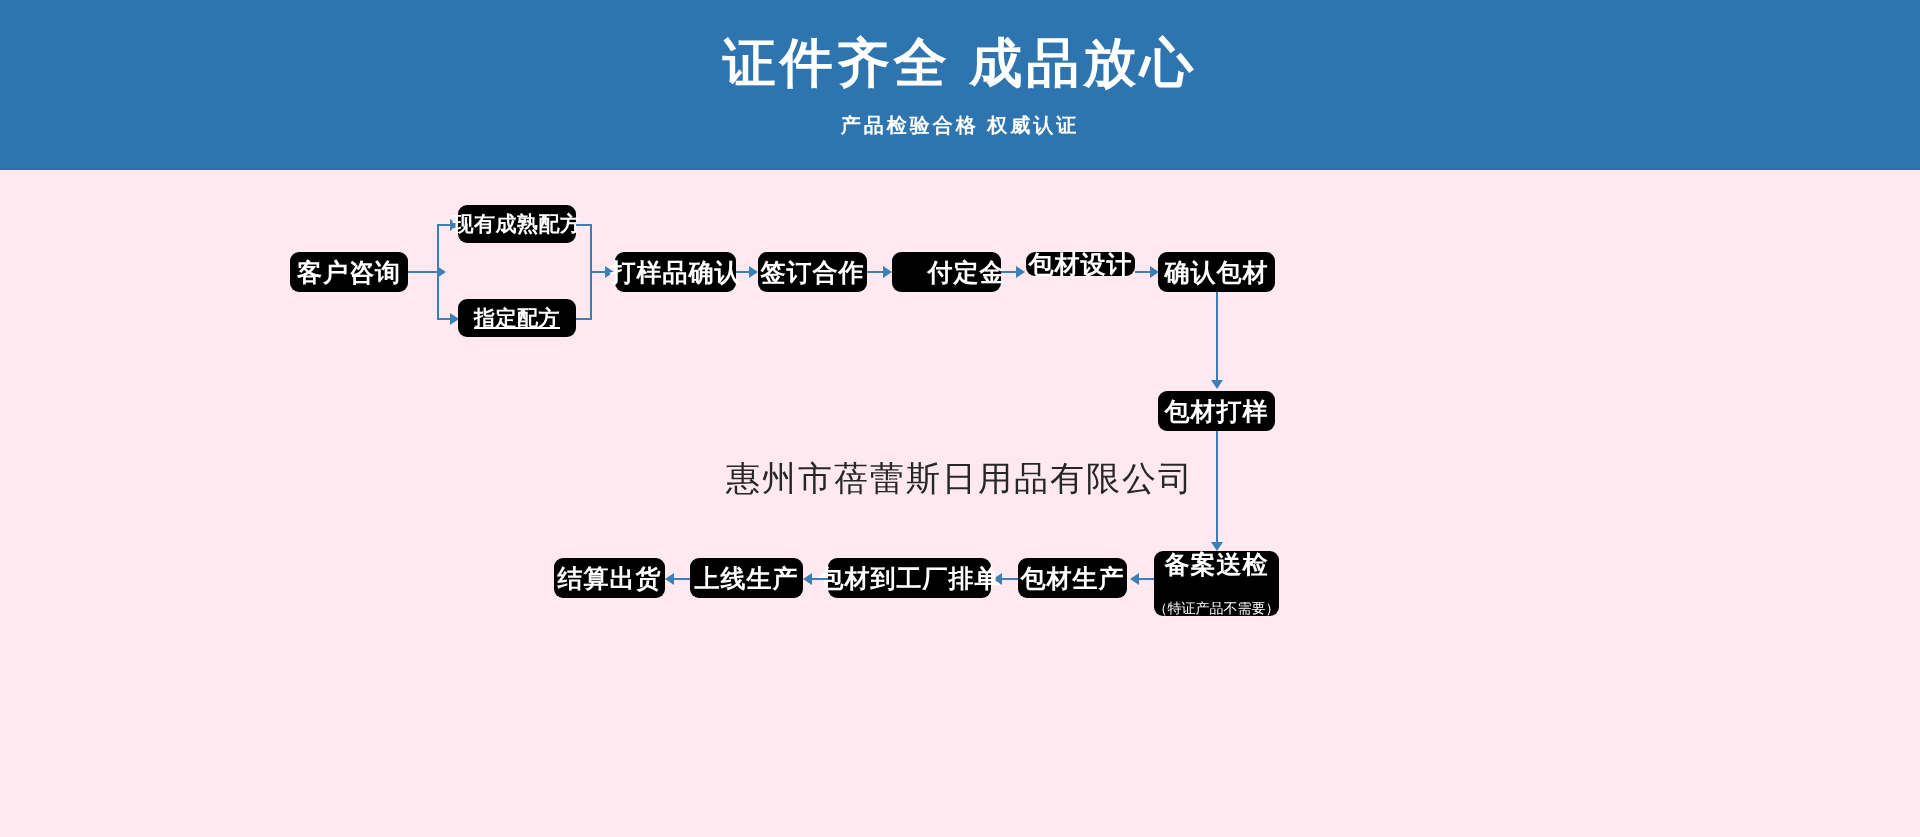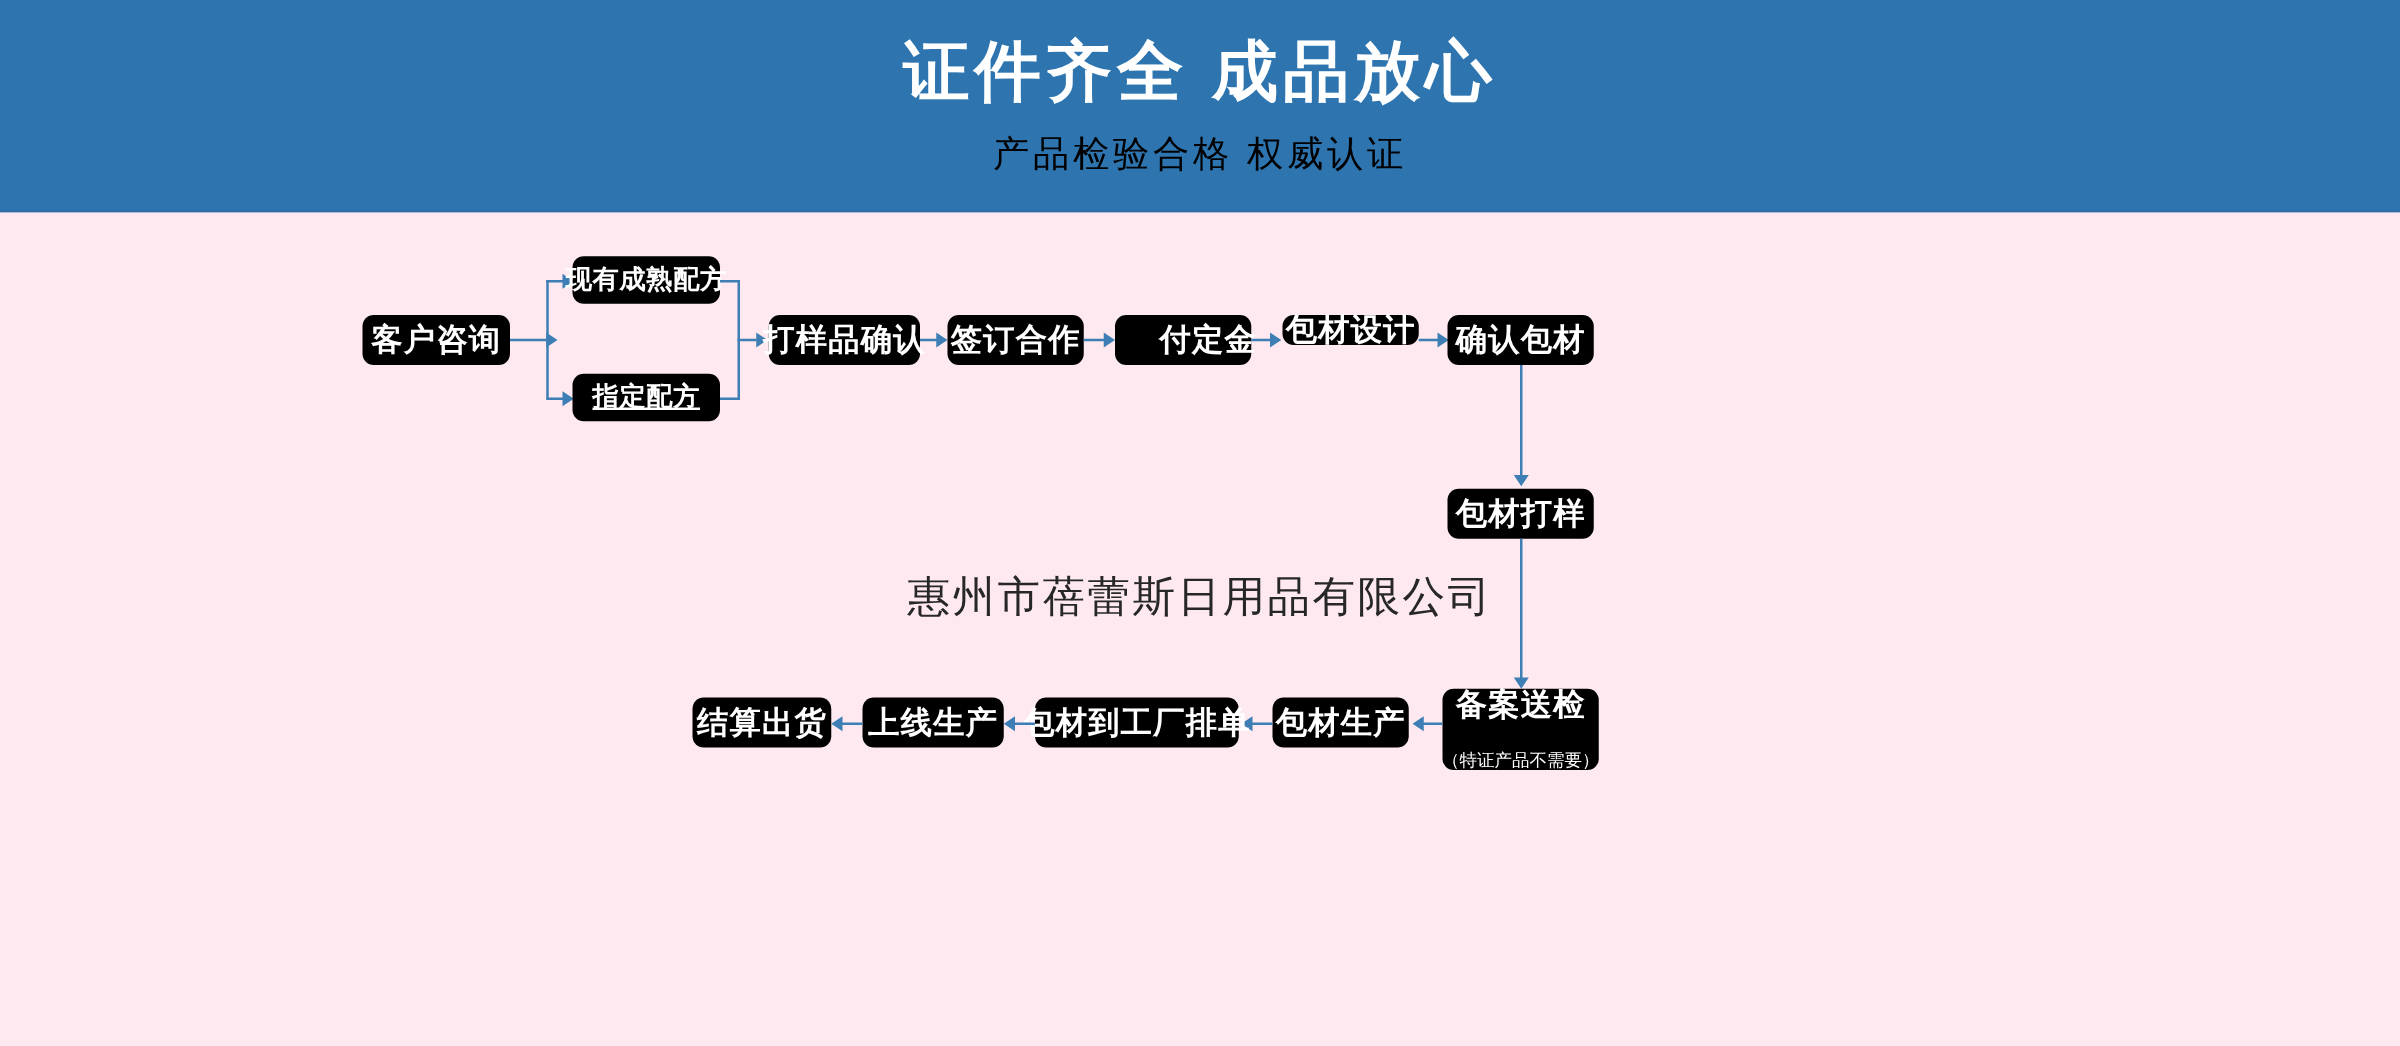--- a/index.html
+++ b/index.html
@@ -31,23 +31,23 @@
   .banner-title {
     color: #ffffff;
     font-size: 53px;
     font-weight: bold;
     letter-spacing: 4px;
     line-height: 1.1;
     margin-bottom: 22px;
     white-space: nowrap;
   }
   .banner-subtitle {
-    color: #000000;
-    font-size: 29px;
-    font-weight: normal;
+    color: #ffffff;
+    font-size: 20px;
+    font-weight: bold;
     letter-spacing: 3px;
     line-height: 1.1;
     white-space: nowrap;
   }
   .banner-rule {
     position: absolute;
     left: 0;
     top: 168px;
     width: 1920px;
     height: 2px;

